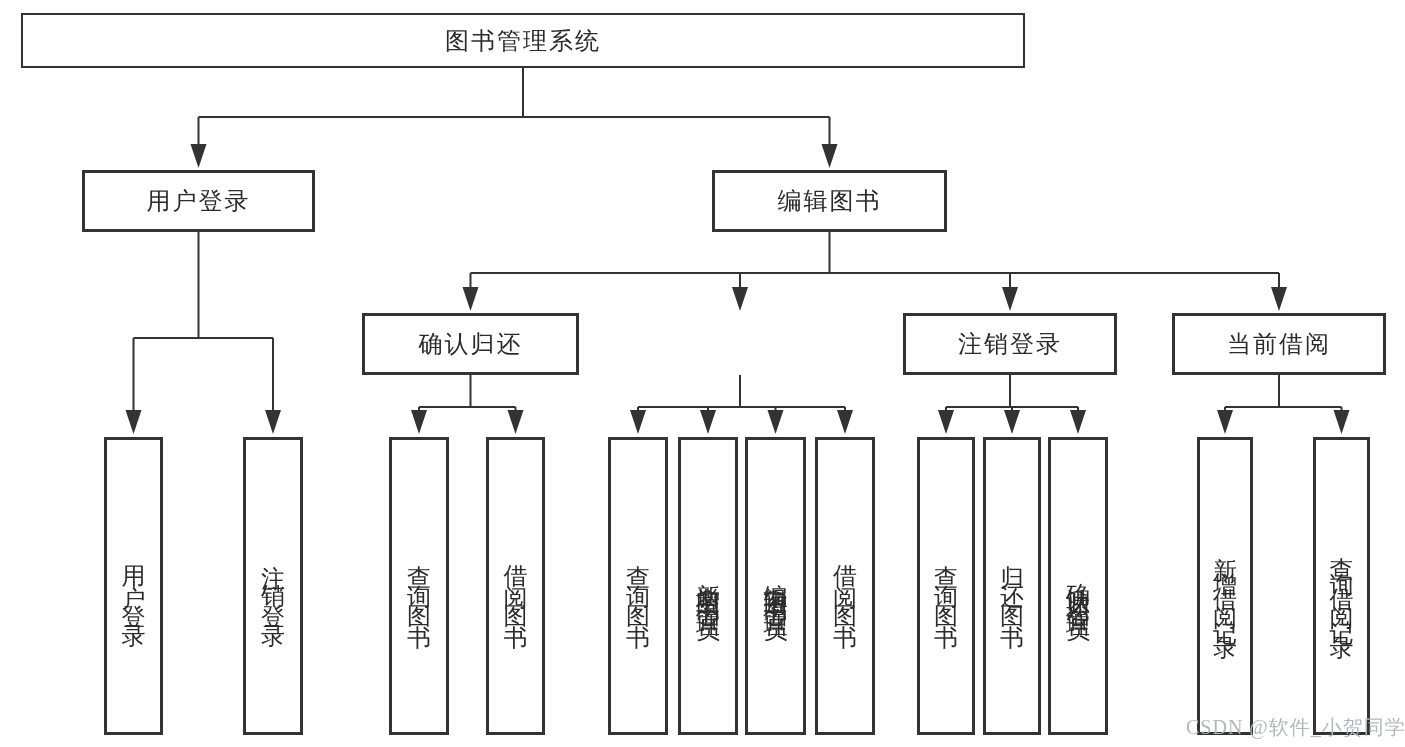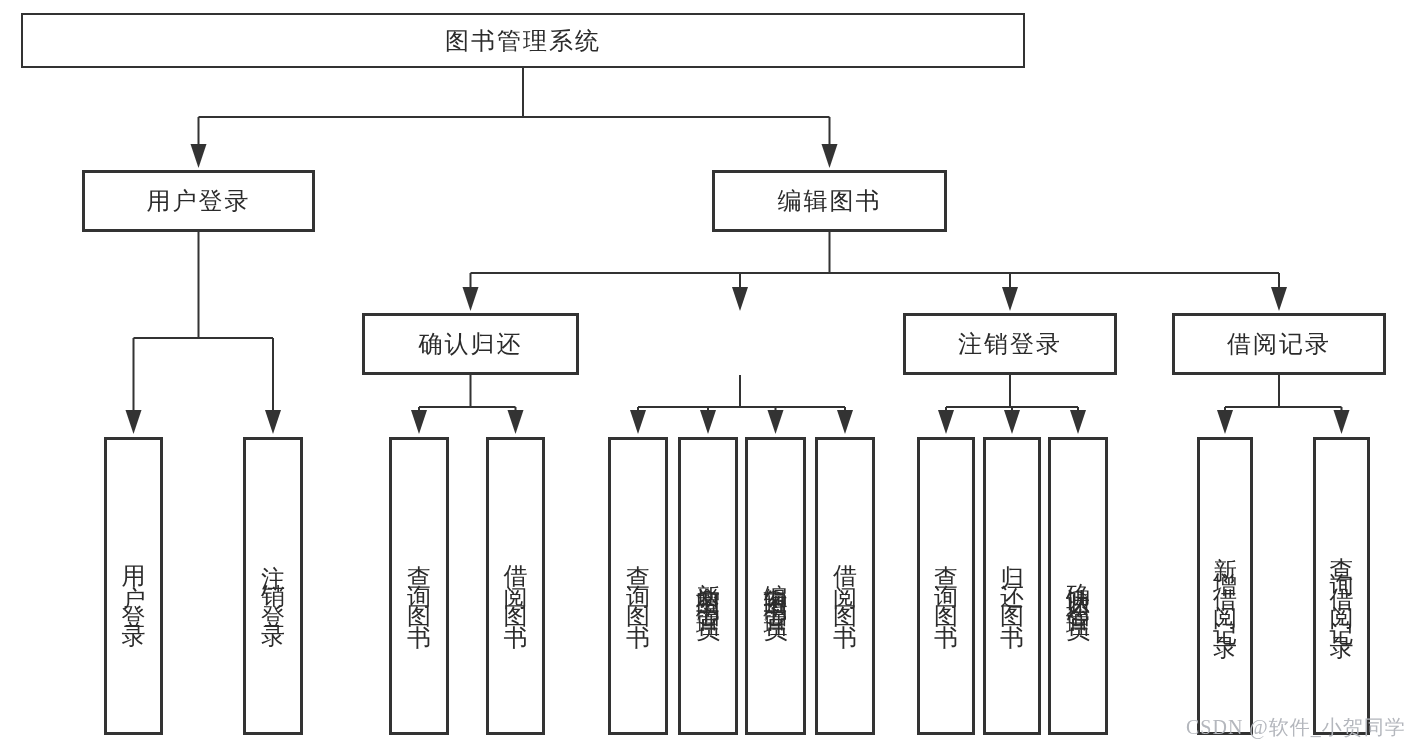--- a/index.html
+++ b/index.html
@@ -115,21 +115,21 @@
     <span class="lbl">编辑图书</span>
   </div>
 
   <div class="box h" style="left:362px;top:313px;width:217px;height:62px">
     <span class="lbl">确认归还</span>
   </div>
   <div class="box h" style="left:903px;top:313px;width:214px;height:62px">
     <span class="lbl">注销登录</span>
   </div>
   <div class="box h" style="left:1172px;top:313px;width:214px;height:62px">
-    <span class="lbl">借阅记录</span>
+    <span class="lbl">当前借阅</span>
   </div>
 
   <div class="box v ls-s" style="left:104px;width:59px">
     <span class="lbl">用户登录</span>
   </div>
   <div class="box v ls-s" style="left:243px;width:60px">
     <span class="lbl">注销登录</span>
   </div>
 
   <div class="box v ls-s" style="left:389px;width:60px">

